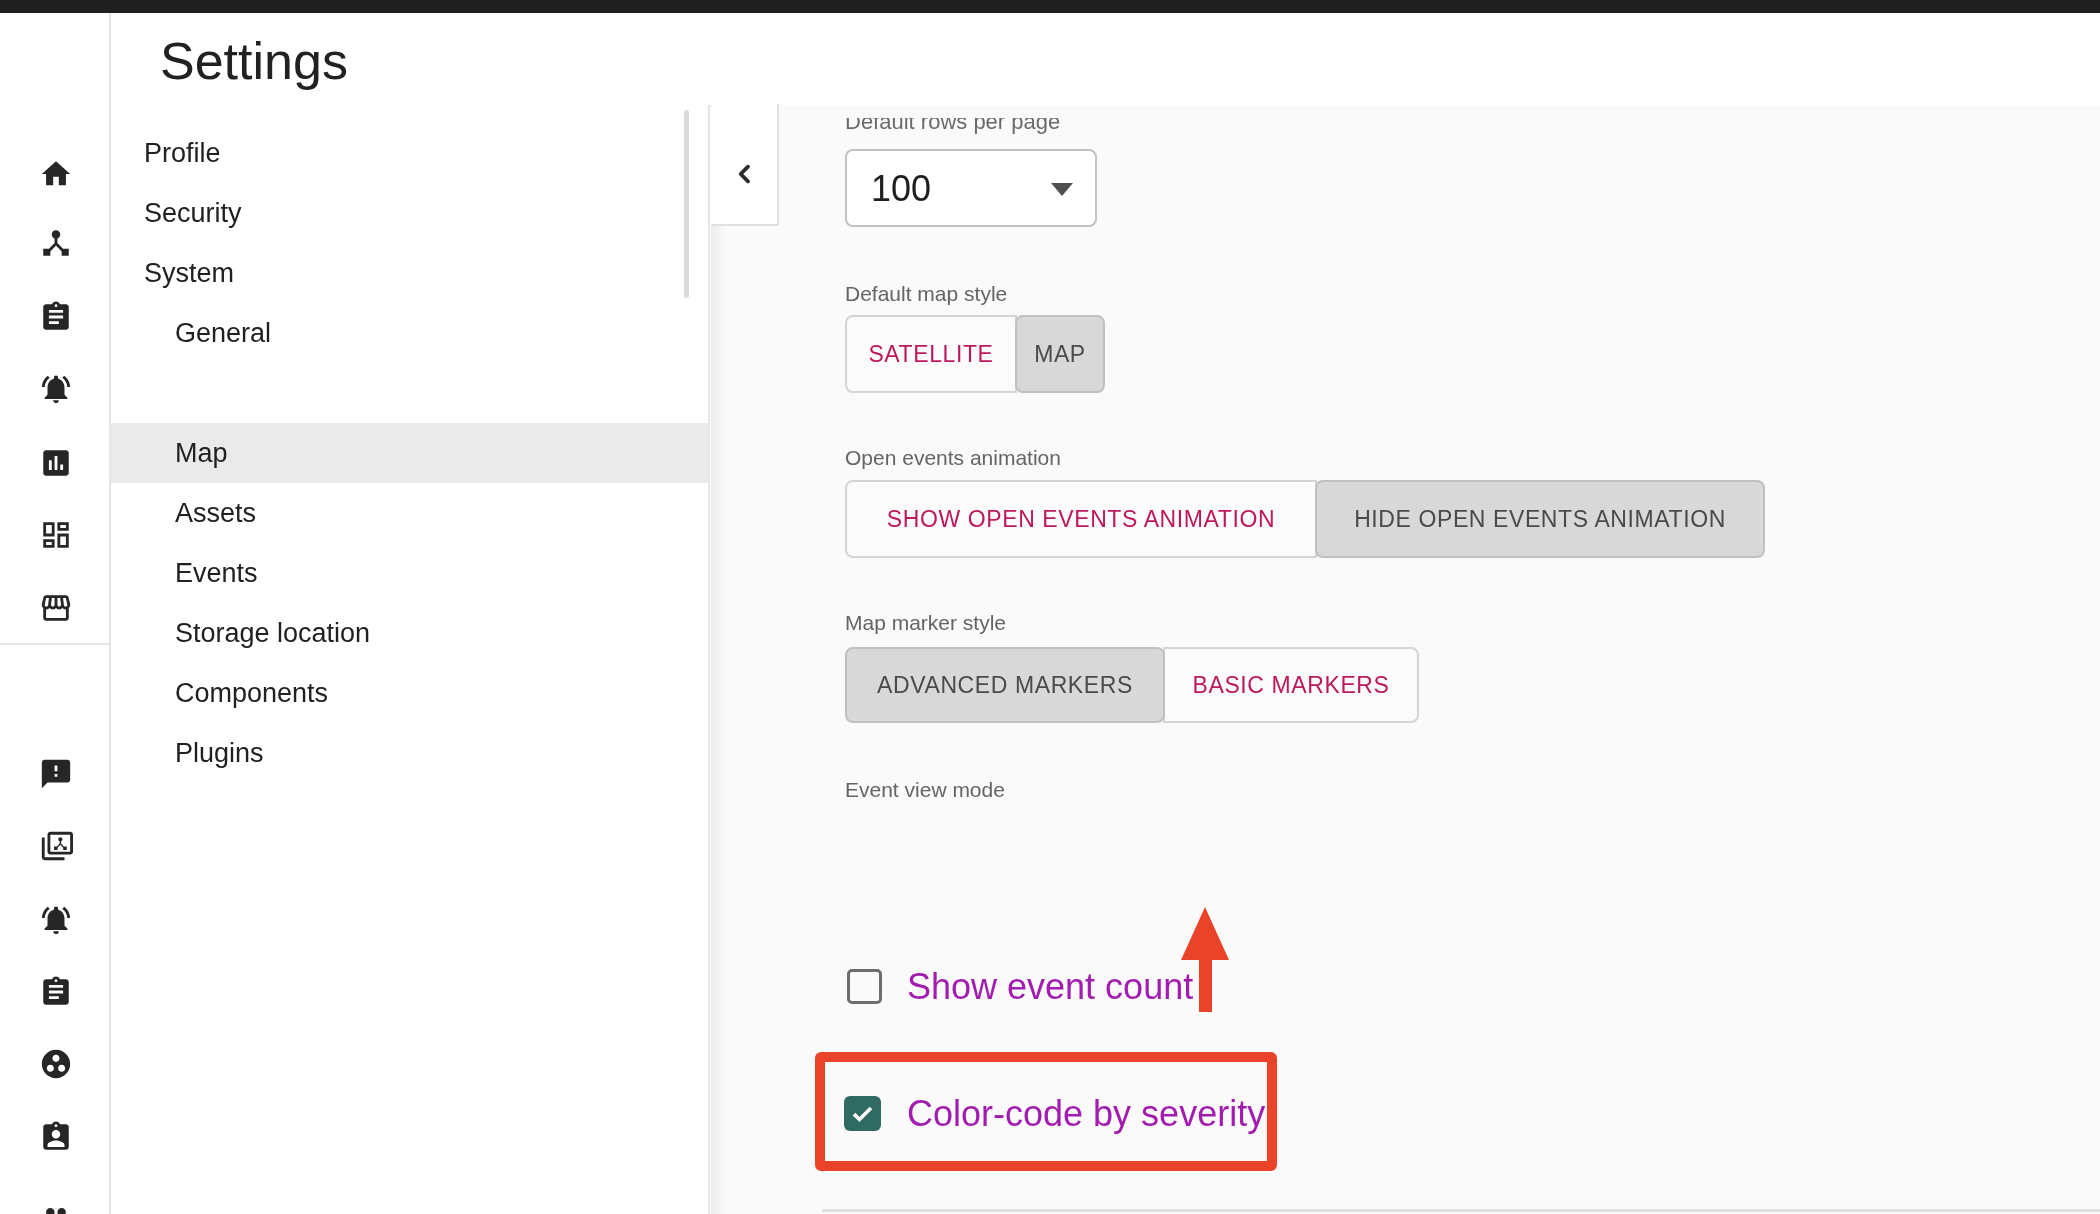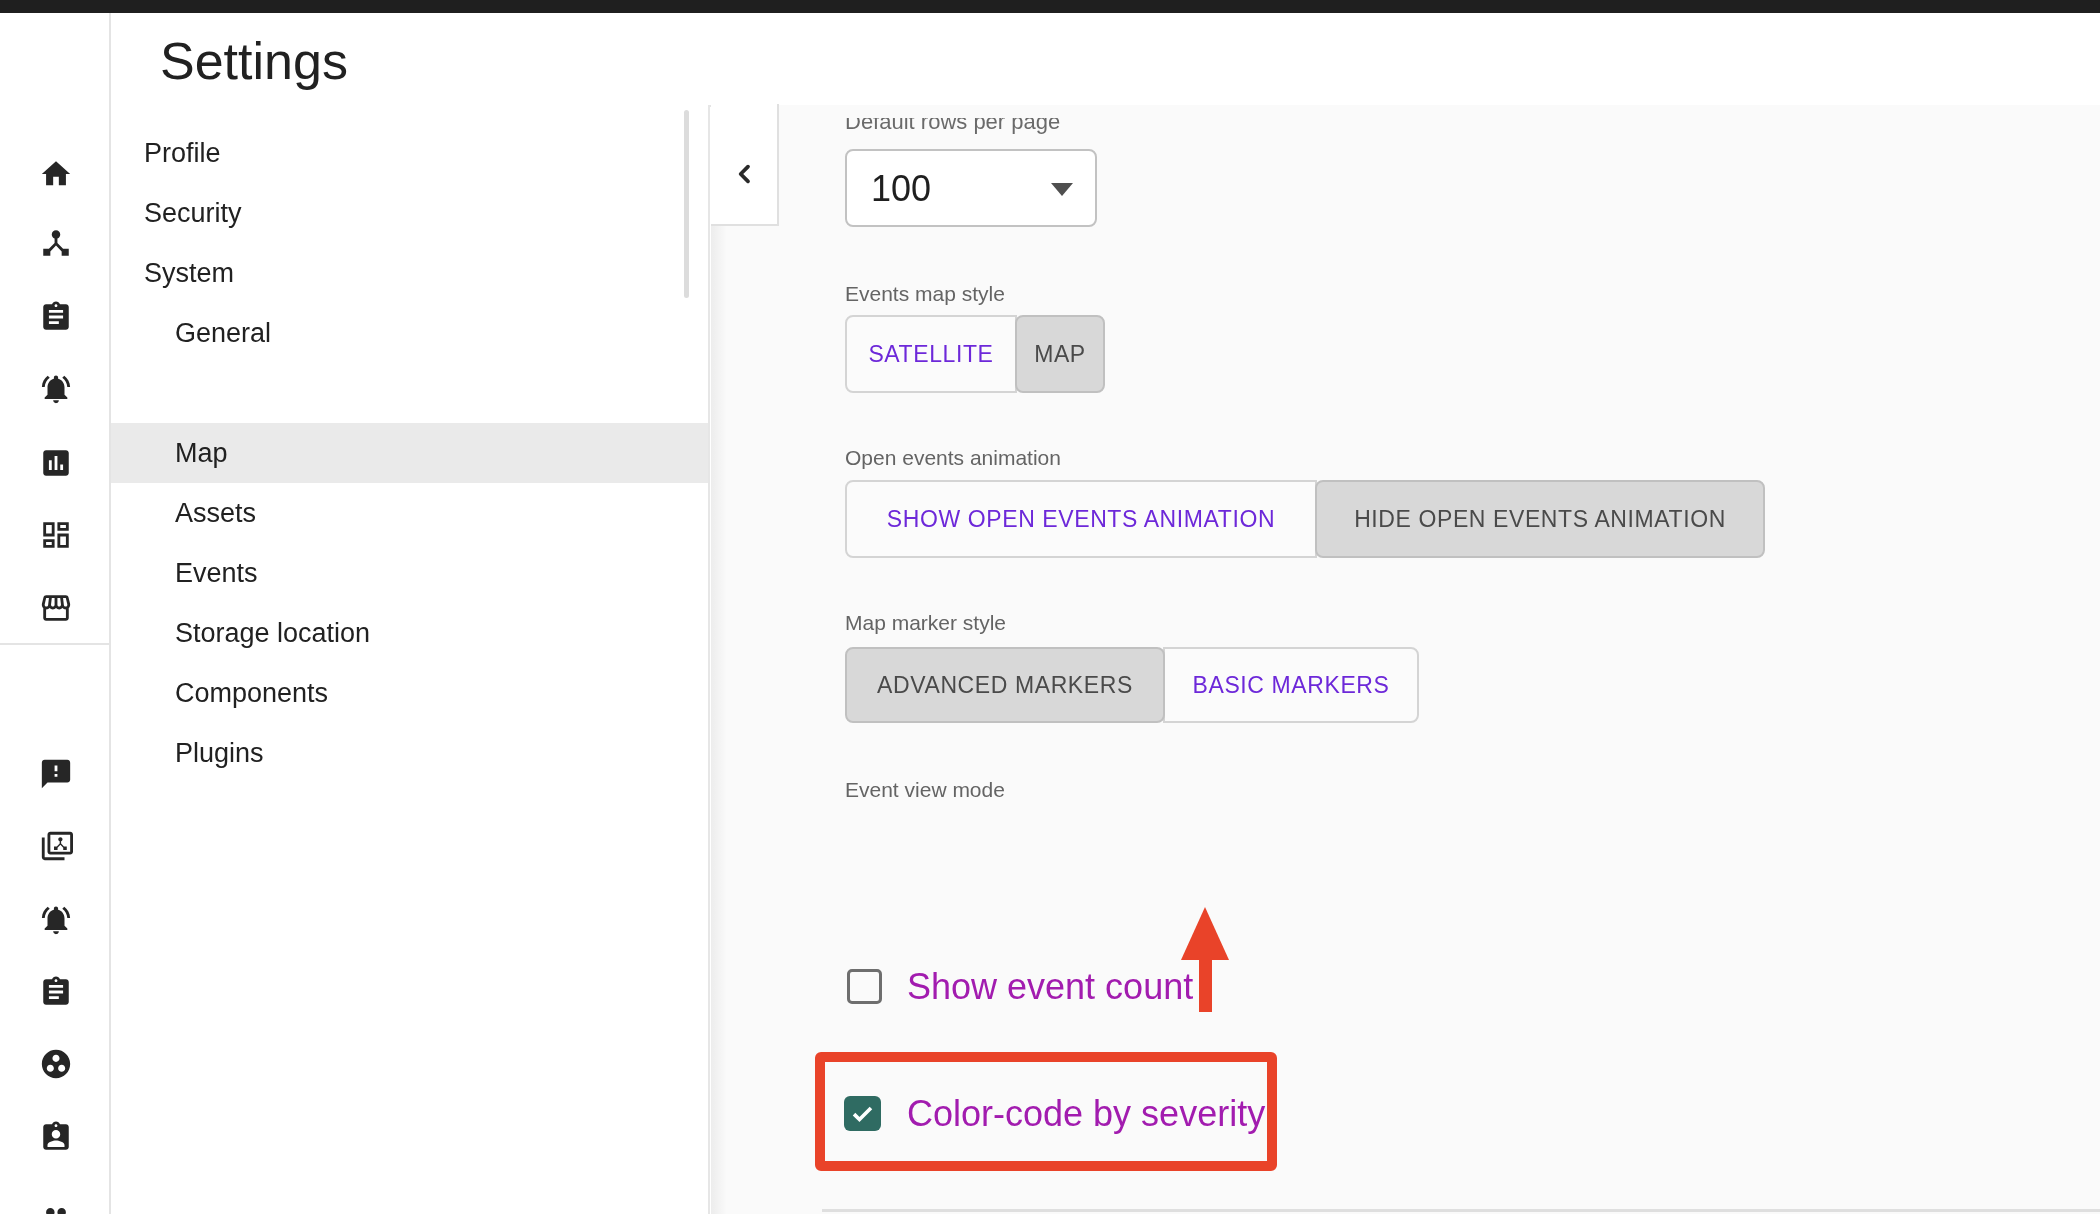--- a/index.html
+++ b/index.html
@@ -47,21 +47,21 @@
   
   .select{position:absolute;left:134px;top:44px;width:252px;height:78px;background:#fff;
     border:2px solid #c2c2c2;border-radius:8px;box-sizing:border-box;cursor:pointer;}
   .select .val{position:absolute;left:24px;top:0;height:80px;line-height:76px;font-size:36px;color:#1f1f1f;}
   .select .caret{position:absolute;right:22px;top:32px;width:0;height:0;
     border-left:11px solid transparent;border-right:11px solid transparent;border-top:13px solid #4f4f4f;}
 
   
   .toggle{position:absolute;display:flex;}
   .seg{display:flex;align-items:center;justify-content:center;height:100%;box-sizing:border-box;
-    border:2px solid #d4d4d4;background:#fbfbfb;color:#6d28d9;font-size:23px;letter-spacing:0.6px;cursor:pointer;white-space:nowrap;}
+    border:2px solid #d4d4d4;background:#fbfbfb;color:#be185d;font-size:23px;letter-spacing:0.6px;cursor:pointer;white-space:nowrap;}
   .seg.first{border-radius:8px 0 0 8px;}
   .seg.last{border-radius:0 8px 8px 0;margin-left:-2px;}
   .seg.on{background:#d8d8d8;color:#4a4a4a;border-color:#c0c0c0;border-radius:8px;position:relative;z-index:2;}
 
   
   .checkbox{position:absolute;box-sizing:border-box;cursor:pointer;}
   .checkbox.unchecked{width:35px;height:35px;border:3px solid #6e6e6e;border-radius:5px;background:transparent;}
   .checkbox.checked{width:37px;height:35px;border:none;border-radius:6px;background:#2f6b62;}
   .checkbox.checked svg{position:absolute;left:4px;top:3px;width:29px;height:29px;}
   .cb-label{position:absolute;font-size:36px;line-height:36px;color:#a21caf;cursor:pointer;}
@@ -182,21 +182,21 @@
   <div class="shadow"></div>
 
   <div class="cut-label-clip">
     <span>Default rows per page</span>
   </div>
   <div class="select">
     <div class="val">100</div>
     <div class="caret"></div>
   </div>
 
-  <div class="section-label" style="left:134px;top:176px">Events map style</div>
+  <div class="section-label" style="left:134px;top:176px">Default map style</div>
   <div class="toggle" style="left:134px;top:210px;height:78px">
     <div class="seg first" style="width:172px">SATELLITE</div>
     <div class="seg last on" style="width:90px">MAP</div>
   </div>
 
   <div class="section-label" style="left:134px;top:340px">Open events animation</div>
   <div class="toggle" style="left:134px;top:375px;height:78px">
     <div class="seg first" style="width:472px">SHOW OPEN EVENTS ANIMATION</div>
     <div class="seg last on" style="width:450px">HIDE OPEN EVENTS ANIMATION</div>
   </div>

